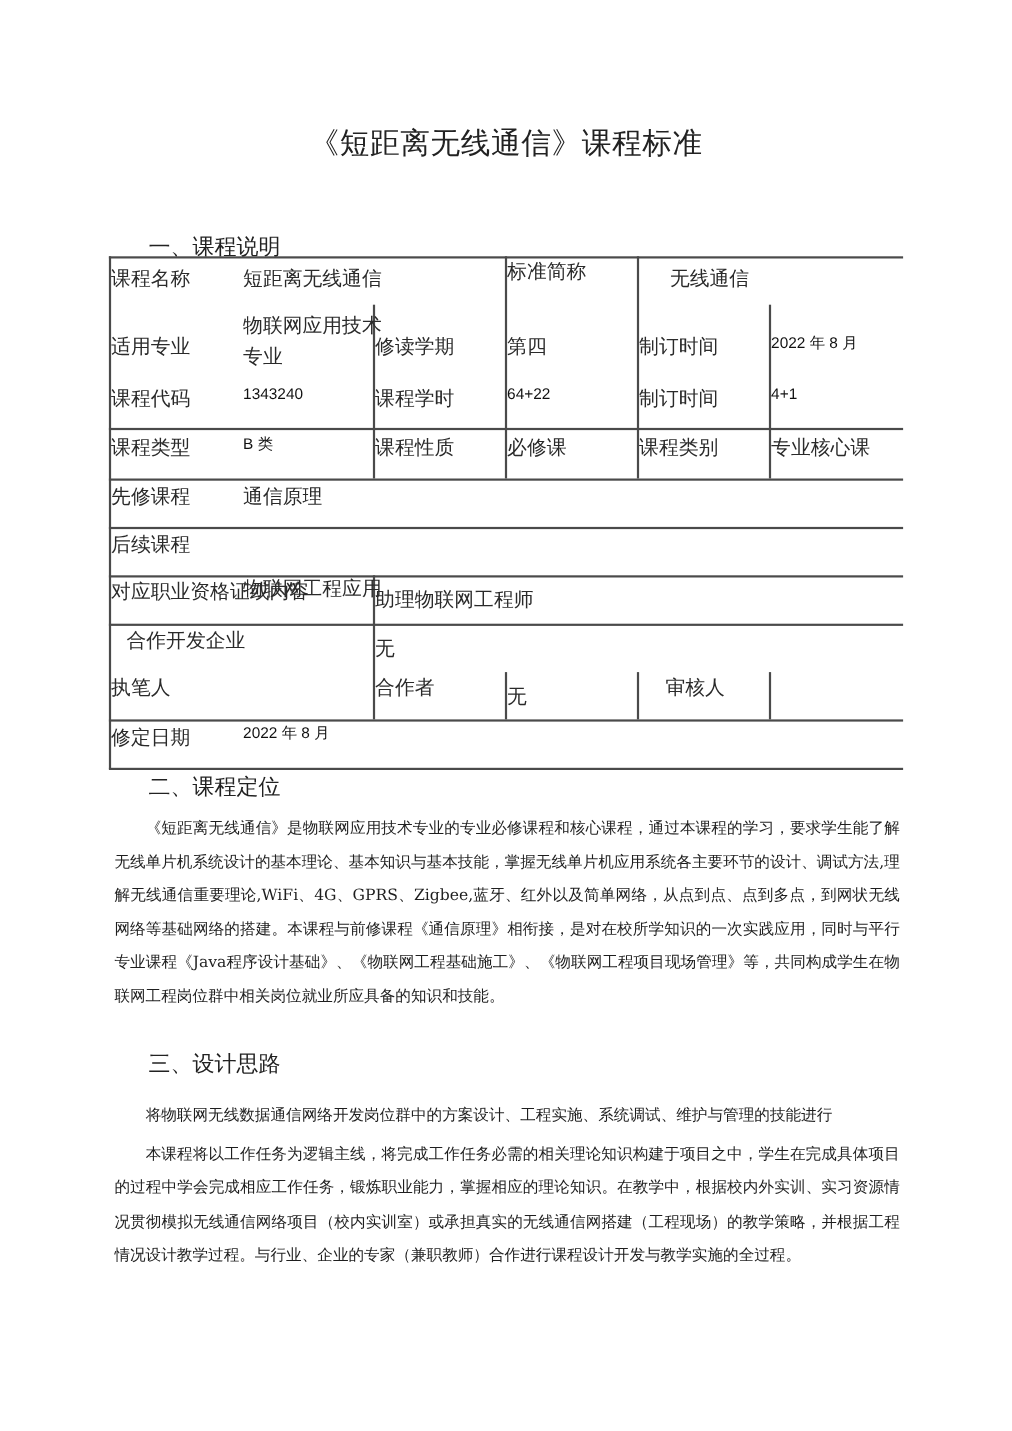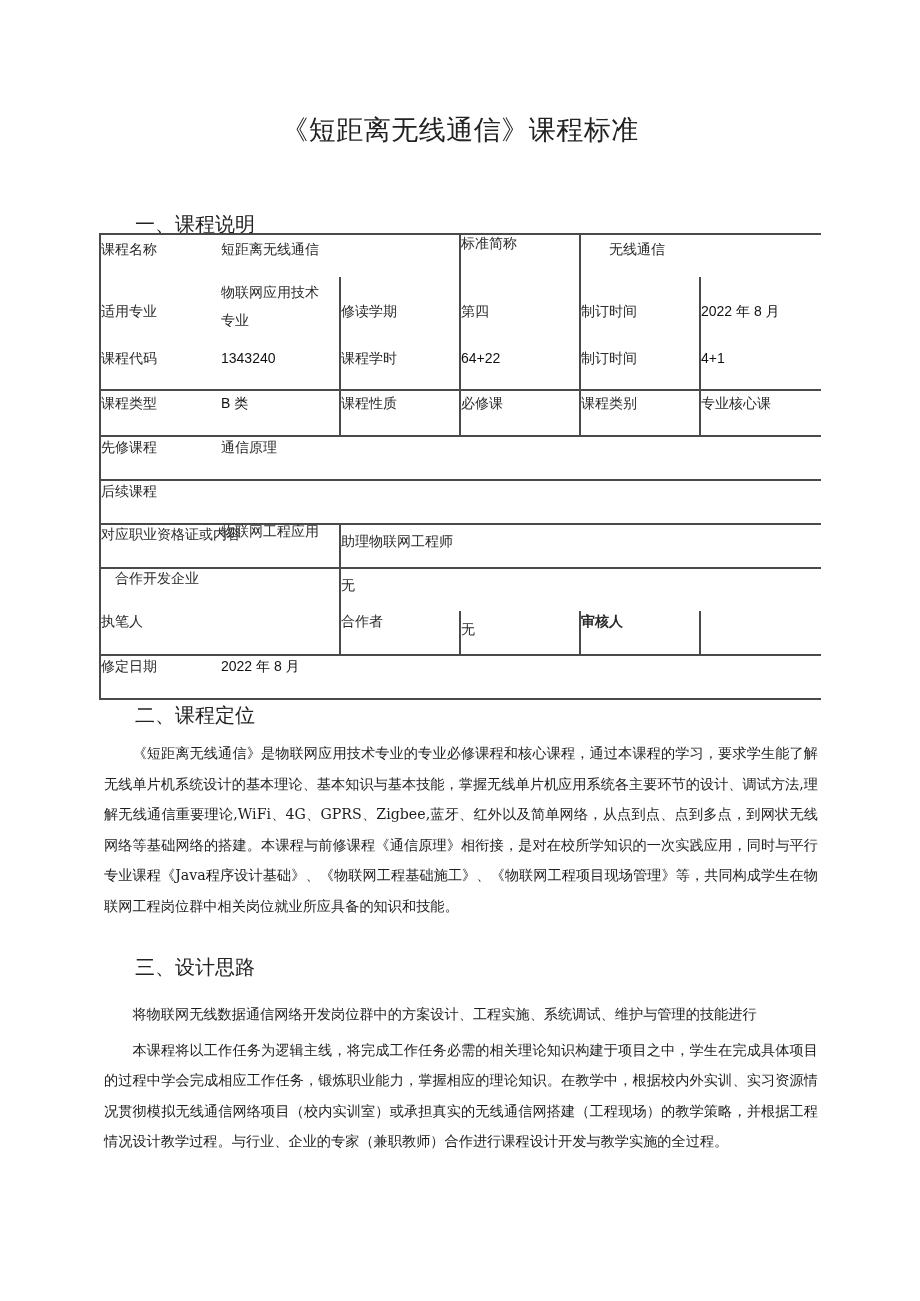--- a/index.html
+++ b/index.html
@@ -15,21 +15,21 @@
     }
     .h2 {
       position: absolute; left: 135px; font-size: 20px; color: #222;
     }
     
     .tbl { position: absolute; left: 99px; top: 233px; width: 722px; height: 466px; }
     .line { position: absolute; background: #4a4a4a; }
     .hl { height: 1.5px; }
     .vl { width: 1.5px; }
     .cell {
-      position: absolute; font-size: 14px; color: #2a2a2a; white-space: nowrap;
+      position: absolute; font-size: 18px; color: #2a2a2a; white-space: nowrap;
       font-family: "DejaVu Sans", "Liberation Sans", sans-serif;
     }
     .num { font-family: "Liberation Sans", "DejaVu Sans", sans-serif; font-size: 14px; color: #111; }
     .para {
       position: absolute; left: 99px; width: 724px; font-size: 14.2px; line-height: 30.5px;
       text-align: justify; color: #1e1e1e;
       font-family: "DejaVu Serif", "Liberation Serif", serif;
     }
     .para p { margin: 5px; text-indent: 2em; }
   </style>
@@ -100,21 +100,21 @@
 
   <div class="cell" style="left:2px; top:293px;">对应职业资格证或内容</div>
   <div class="cell" style="left:242px; top:300px;">助理物联网工程师</div>
 
   <div class="cell" style="left:16px; top:337px;">合作开发企业</div>
   <div class="cell" style="left:242px; top:344px;">无</div>
   <div class="cell" style="left:2px; top:380px;">执笔人</div>
   <div class="cell" style="left:122px; top:380px;"></div>
   <div class="cell" style="left:242px; top:380px;">合作者</div>
   <div class="cell" style="left:362px; top:388px;">无</div>
-  <div class="cell" style="left:482px; top:380px;font-weight:bold;">审核人</div>
+  <div class="cell" style="left:506px; top:380px;">审核人</div>
   <div class="cell" style="left:602px; top:380px;"></div>
 
   <div class="cell" style="left:2px; top:425px;">修定日期</div>
   <div class="cell num" style="left:122px; top:425px;">2022 年 8 月</div>
 </div>
 
 <div class="h2" style="top:702px;">二、课程定位</div>
 
 <div class="para" style="top:733px;">
   <p>《短距离无线通信》是物联网应用技术专业的专业必修课程和核心课程，通过本课程的学习，要求学生能了解无线单片机系统设计的基本理论、基本知识与基本技能，掌握无线单片机应用系统各主要环节的设计、调试方法,理解无线通信重要理论,WiFi、4G、GPRS、Zigbee,蓝牙、红外以及简单网络，从点到点、点到多点，到网状无线网络等基础网络的搭建。本课程与前修课程《通信原理》相衔接，是对在校所学知识的一次实践应用，同时与平行专业课程《Java程序设计基础》、《物联网工程基础施工》、《物联网工程项目现场管理》等，共同构成学生在物联网工程岗位群中相关岗位就业所应具备的知识和技能。</p>

